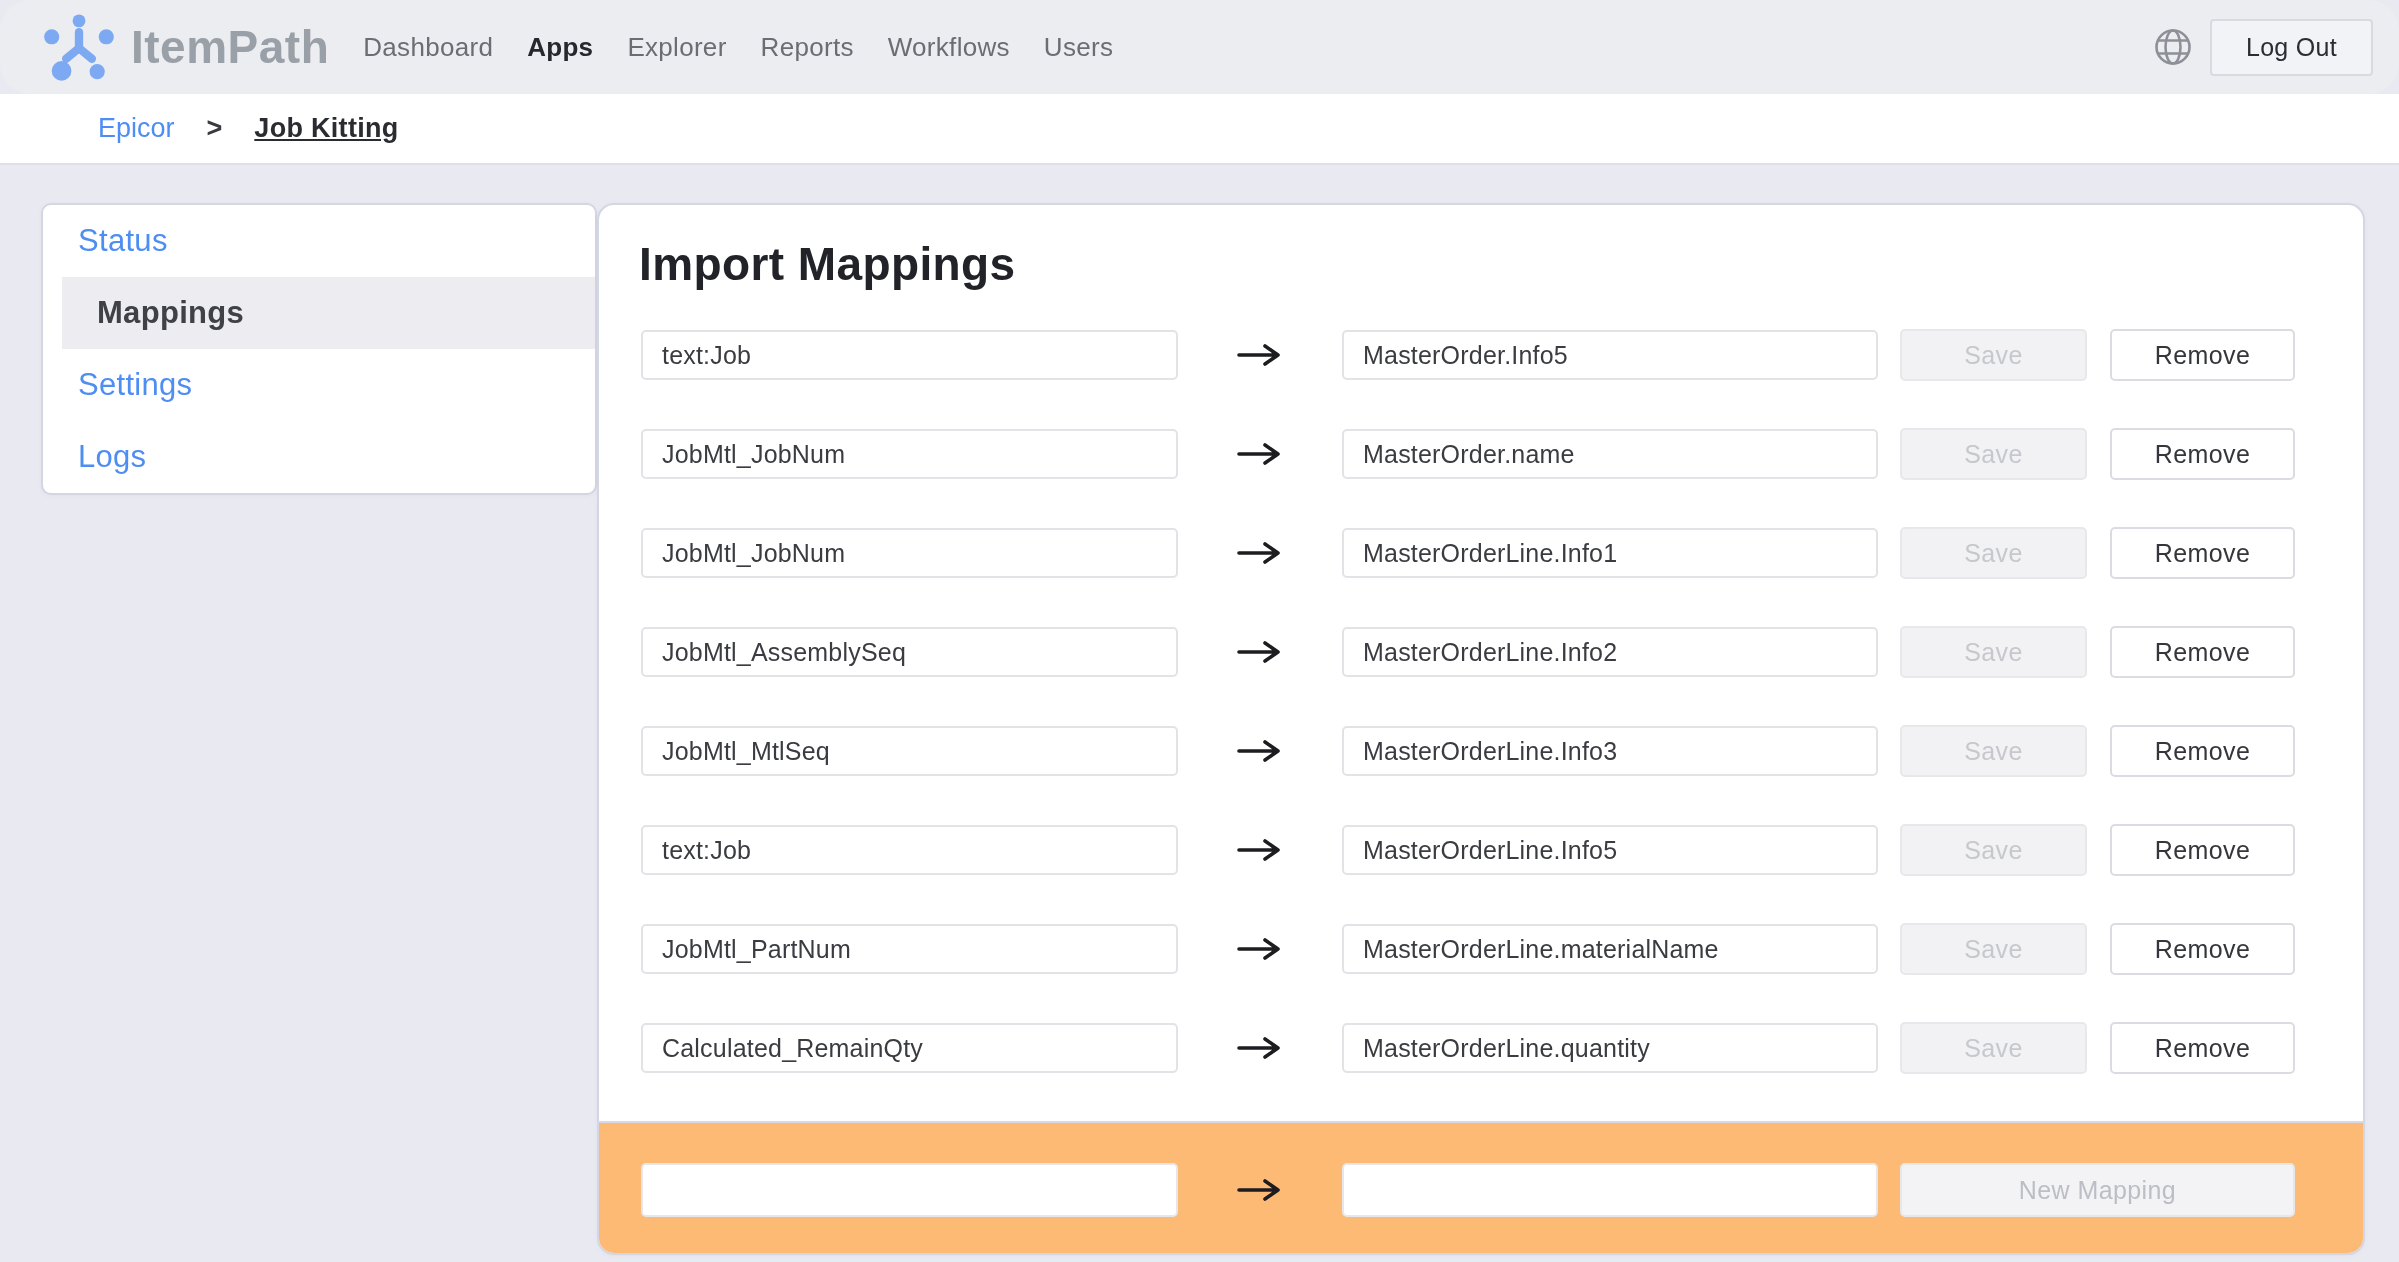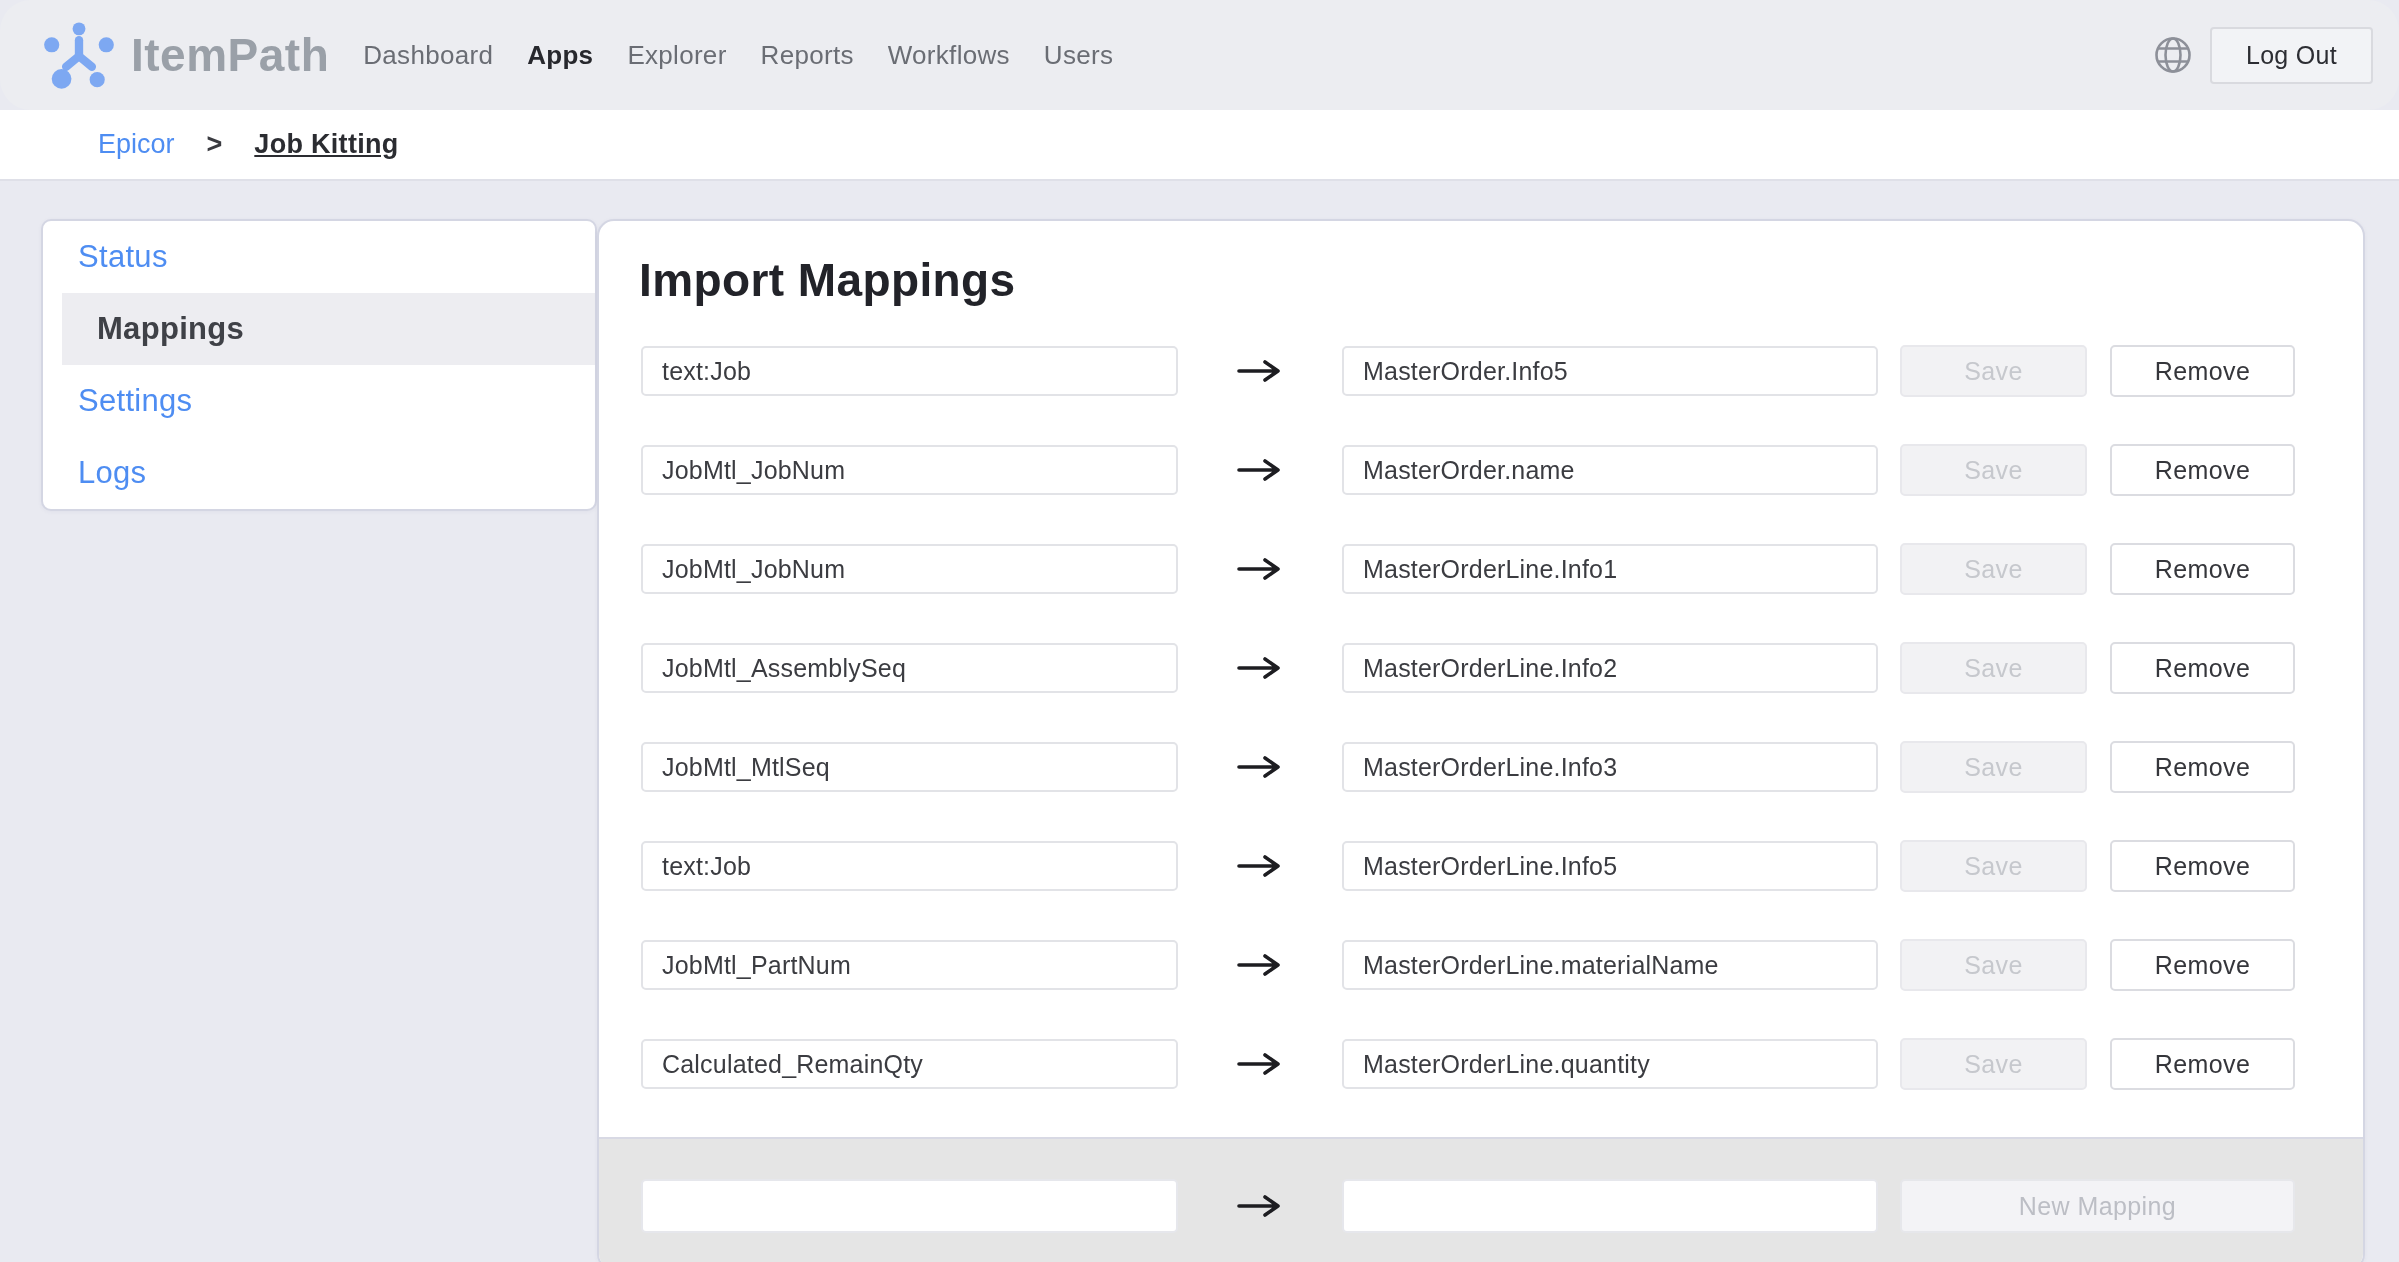--- a/index.html
+++ b/index.html
@@ -3,21 +3,21 @@
 <meta charset="utf-8">
 <style>
   html,body{margin:0;padding:0;}
   body{
     width:2399px;height:1262px;overflow:hidden;position:relative;
     background:#e9eaf1;
     font-family:"Liberation Sans","DejaVu Sans",sans-serif;
     -webkit-font-smoothing:antialiased;
   }
   
-  .topnav{height:110px;background:#ecedf1;display:flex;align-items:center;
+  .topnav{height:94px;background:#ecedf1;display:flex;align-items:center;
     padding:0 26px 0 41px;box-sizing:border-box;border-radius:31px;}
   .logo{display:flex;align-items:center;gap:14px;cursor:pointer;}
   .logo-text{font-size:46px;font-weight:600;color:#9aa0a8;letter-spacing:.5px;}
   .primary-nav{display:flex;gap:34px;margin-left:34px;align-items:flex-start;}
   .nav-item{font-size:26px;color:#6a6d74;text-decoration:none;cursor:pointer;letter-spacing:.3px;}
   .nav-item.active{color:#27282d;font-weight:700;}
   .top-right{margin-left:auto;display:flex;align-items:center;gap:16px;}
   .globe-btn{background:none;border:none;padding:0;cursor:pointer;display:flex;align-items:center;}
   .logout{font-size:25px;padding:0 34px;height:57px;background:#f2f3f6;
     border:2px solid #d9dadf;border-radius:4px;color:#2c2d33;font-weight:500;
@@ -45,21 +45,21 @@
   .inp{height:50px;border:2px solid #e2e3e7;border-radius:5px;font-size:25px;color:#3b3c41;
     padding:0 0 0 19px;box-sizing:border-box;font-family:inherit;background:#fff;outline:none;
     letter-spacing:.2px;}
   .inp.src{width:537px;}
   .inp.tgt{width:536px;}
   .arrow-cell{width:164px;display:flex;justify-content:center;align-items:center;}
   .btn{height:52px;border-radius:5px;font-size:25px;font-family:inherit;letter-spacing:.4px;
     cursor:pointer;box-sizing:border-box;}
   .btn.save{width:187px;margin-left:22px;background:#f2f2f4;border:2px solid #e8e8ec;color:#c6c8cd;}
   .btn.remove{width:185px;margin-left:23px;background:#fff;border:2px solid #dbdce1;color:#35363b;}
-  .card-footer{margin-top:auto;height:132px;background:#e5e5e5;border-top:2px solid #d8d9e4;
+  .card-footer{margin-top:auto;height:132px;background:#fdba74;border-top:2px solid #d8d9e4;
     display:flex;align-items:center;padding:4px 45px 0 42px;box-sizing:border-box;}
   .card-footer .inp{height:54px;border-color:#e6e7ec;}
   .btn.new{width:395px;margin-left:22px;height:54px;background:#f3f3f6;border:2px solid #e6e7eb;color:#bcbec5;}
 </style>
 </head>
 <body>
 
 <header class="topnav">
   <div class="logo">
     <svg width="76" height="72" viewBox="0 0 100 95">

